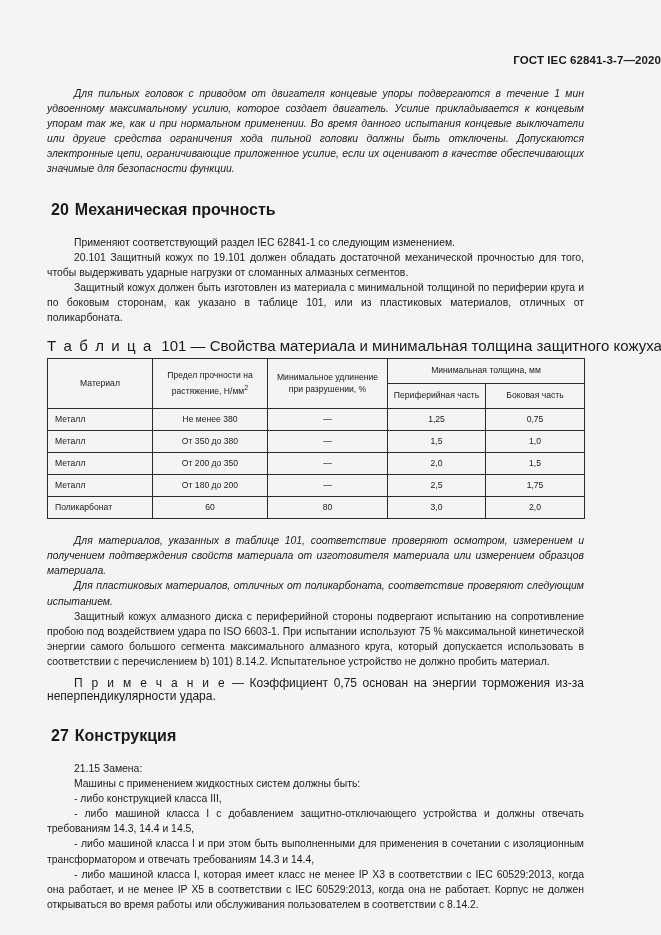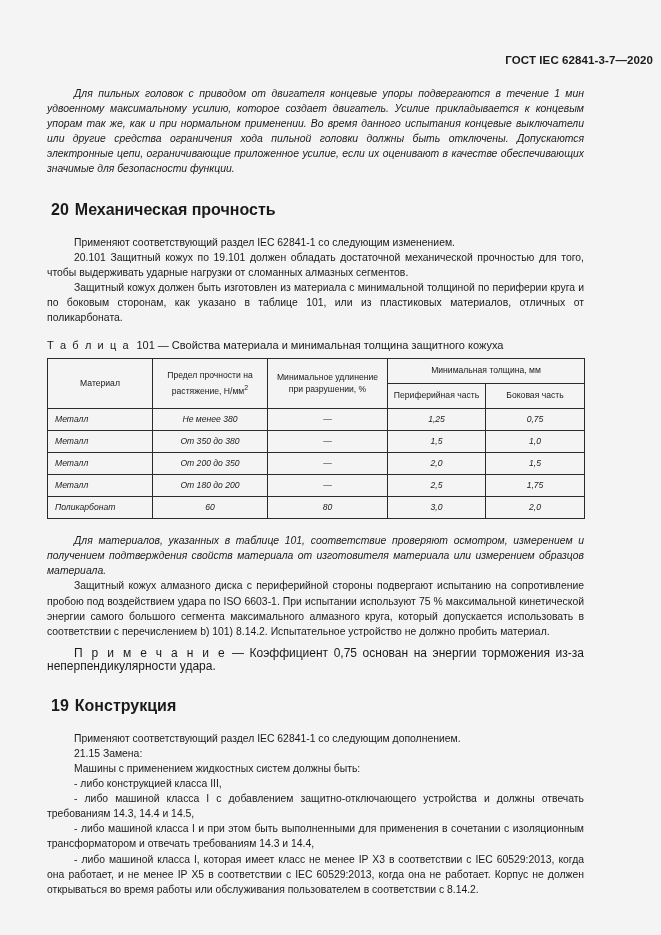--- a/index.html
+++ b/index.html
@@ -25,21 +25,21 @@
     position: absolute;
     left: 47px;
     top: 0;
     width: 537px;
   }
 
   
   .doc-header {
     position: absolute;
     top: 54px;
-    right: 8px;
+    right: 0;
     font-size: 11.5px;
     font-weight: bold;
     letter-spacing: 0.1px;
     white-space: nowrap;
   }
   .header-rule-space { height: 86px; }
 
   
   p {
     margin: 0;
@@ -59,21 +59,21 @@
     font-size: 16px;
     font-weight: bold;
     line-height: 16px;
   }
   h2 .num { margin-right: 6px; }
   .sec-gap-before { height: 21px; }
   .sec-gap-after  { height: 13px; }
 
   
   .tbl-caption {
-    font-size: 11px;
+    font-size: 15px;
     line-height: 13px;
     margin: 0;
     white-space: nowrap;
   }
   .tbl-caption .sp { letter-spacing: 1.6px; }
   table {
     border-collapse: collapse;
     width: 537px;
     table-layout: fixed;
     background: #f4f4f4;
@@ -81,21 +81,21 @@
   table, th, td { border: 1px solid #2b2b2b; }
   th, td {
     font-size: 8.6px;
     font-weight: normal;
     line-height: 11.6px;
     text-align: center;
     padding: 3px 2px;
     color: #1a1a1a;
   }
   thead th { height: 18px; }
-  tbody td { height: 13px; padding: 4px 2px; font-style: italic; }
+  tbody td { height: 13px; padding: 4px 2px; }
   td.matcell {
     text-align: left;
     padding-left: 7px;
   }
   .c1 { width: 105px; }
   .c2 { width: 115px; }
   .c3 { width: 120px; }
   .c4 { width: 98px; }
   .c5 { width: 99px; }
   sup { font-size: 7px; vertical-align: super; }
@@ -207,37 +207,37 @@
           <td>80</td>
           <td>3,0</td>
           <td>2,0</td>
         </tr>
       </tbody>
     </table>
 
     <div class="spacer-14"></div>
 
     <p class="ind italic">Для материалов, указанных в таблице 101, соответствие проверяют осмотром, измерением и получением подтверждения свойств материала от изготовителя материала или измерением образцов материала.</p>
+    <p class="ind italic">Для пластиковых материалов, отличных от поликарбоната, соответствие проверяют следующим испытанием.</p>
     <p class="ind">Защитный кожух алмазного диска с периферийной стороны подвергают испытанию на сопротивление пробою под воздействием удара по ISO 6603-1. При испытании используют 75 % максимальной кинетической энергии самого большого сегмента максимального алмазного круга, который допускается использовать в соответствии с перечислением b) 101) 8.14.2. Испытательное устройство не должно пробить материал.</p>
 
     <div class="spacer-8"></div>
 
     <p class="note">
       <span class="lbl">П р и м е ч а н и е</span><span> — Коэффициент 0,75 основан на энергии торможения из-за неперпендикулярности удара.</span>
     </p>
 
     <div class="sec-gap-before"></div>
 
     <h2>
-      <span class="num">19</span><span>Конструкция</span>
+      <span class="num">27</span><span>Конструкция</span>
     </h2>
 
     <div class="sec-gap-after"></div>
 
-    <p class="ind">Применяют соответствующий раздел IEC 62841-1 со следующим дополнением.</p>
     <p class="ind">21.15  Замена:</p>
     <p class="ind">Машины с применением жидкостных систем должны быть:</p>
     <p class="ind">- либо конструкцией класса III,</p>
     <p class="ind">- либо машиной класса I с добавлением защитно-отключающего устройства и должны отвечать требованиям 14.3, 14.4 и 14.5,</p>
     <p class="ind">- либо машиной класса I и при этом быть выполненными для применения в сочетании с изоляционным трансформатором и отвечать требованиям 14.3 и 14.4,</p>
     <p class="ind">- либо машиной класса I, которая имеет класс не менее IP X3 в соответствии с IEC 60529:2013, когда она работает, и не менее IP X5 в соответствии с IEC 60529:2013, когда она не работает. Корпус не должен открываться во время работы или обслуживания пользователем в соответствии с 8.14.2.</p>
 
     <div class="spacer-12"></div>
 
   </div>

